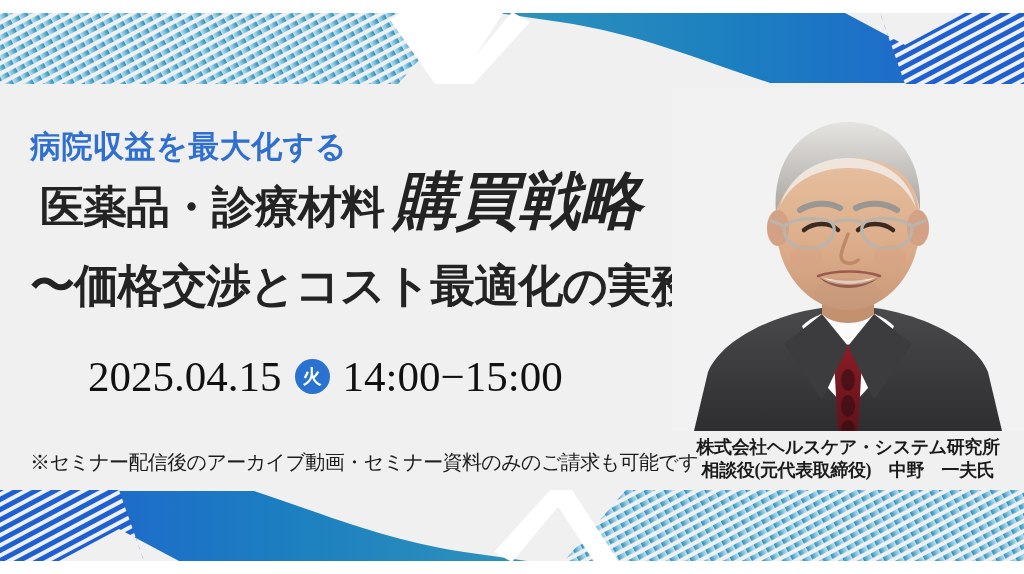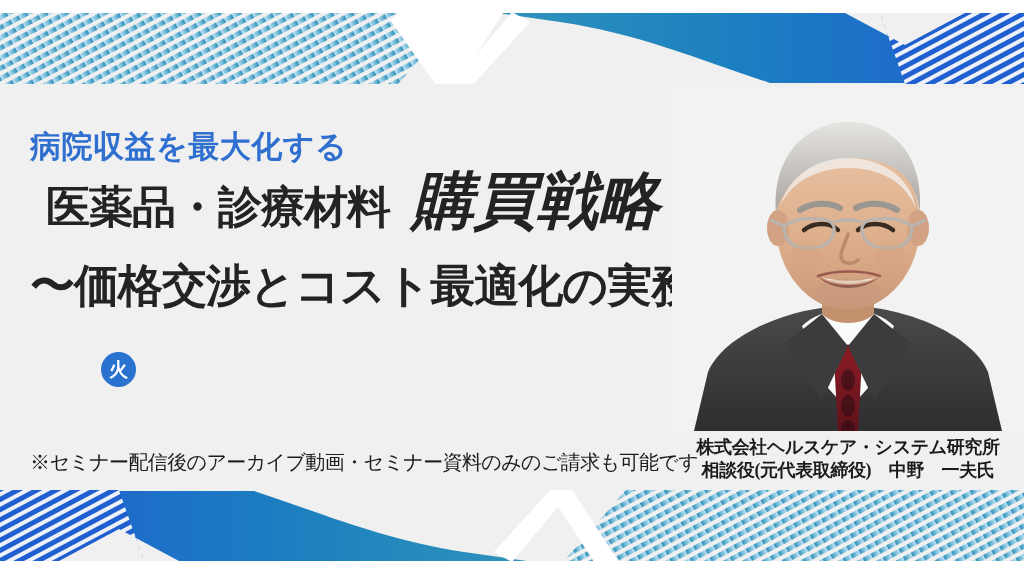--- a/index.html
+++ b/index.html
@@ -48,26 +48,25 @@
     top: 38px;
     font-size: 31px;
     font-weight: 700;
     color: #2f6fd0;
     letter-spacing: 0.5px;
     white-space: nowrap;
     font-family: "Liberation Serif", "DejaVu Serif", serif;
   }
   .title-row {
     position: absolute;
-    left: 46px;
+    left: 40px;
     top: 84px;
     white-space: nowrap;
     display: flex;
     align-items: baseline;
-    gap: 12px;
   }
   .title-small {
     font-size: 44px;
     font-weight: 700;
     color: #232323;
     letter-spacing: -1px;
     font-family: "Liberation Serif", "DejaVu Serif", serif;
   }
   .title-big {
     font-size: 62px;
@@ -311,21 +310,23 @@
     <div class="kicker">病院収益を最大化する</div>
 
     <div class="title-row">
       <span class="title-small">医薬品・診療材料</span>
       <span class="title-big">購買戦略</span>
     </div>
 
     <div class="subtitle">〜価格交渉とコスト最適化の実務〜</div>
 
     <div class="datetime">
+      <span class="dt-date">2025.04.15</span>
       <span class="dt-badge">火</span>
+      <span class="dt-time">14:00−15:00</span>
     </div>
 
     <div class="note">※セミナー配信後のアーカイブ動画・セミナー資料のみのご請求も可能です</div>
   </div>
 
   <div class="portrait-wrap">
     <svg class="portrait" viewBox="0 0 352 343" xmlns="http://www.w3.org/2000/svg">
       <defs>
         <linearGradient id="skin" x1="0" y1="0" x2="0" y2="1">
           <stop offset="0%" stop-color="#e9c4a4"></stop>

